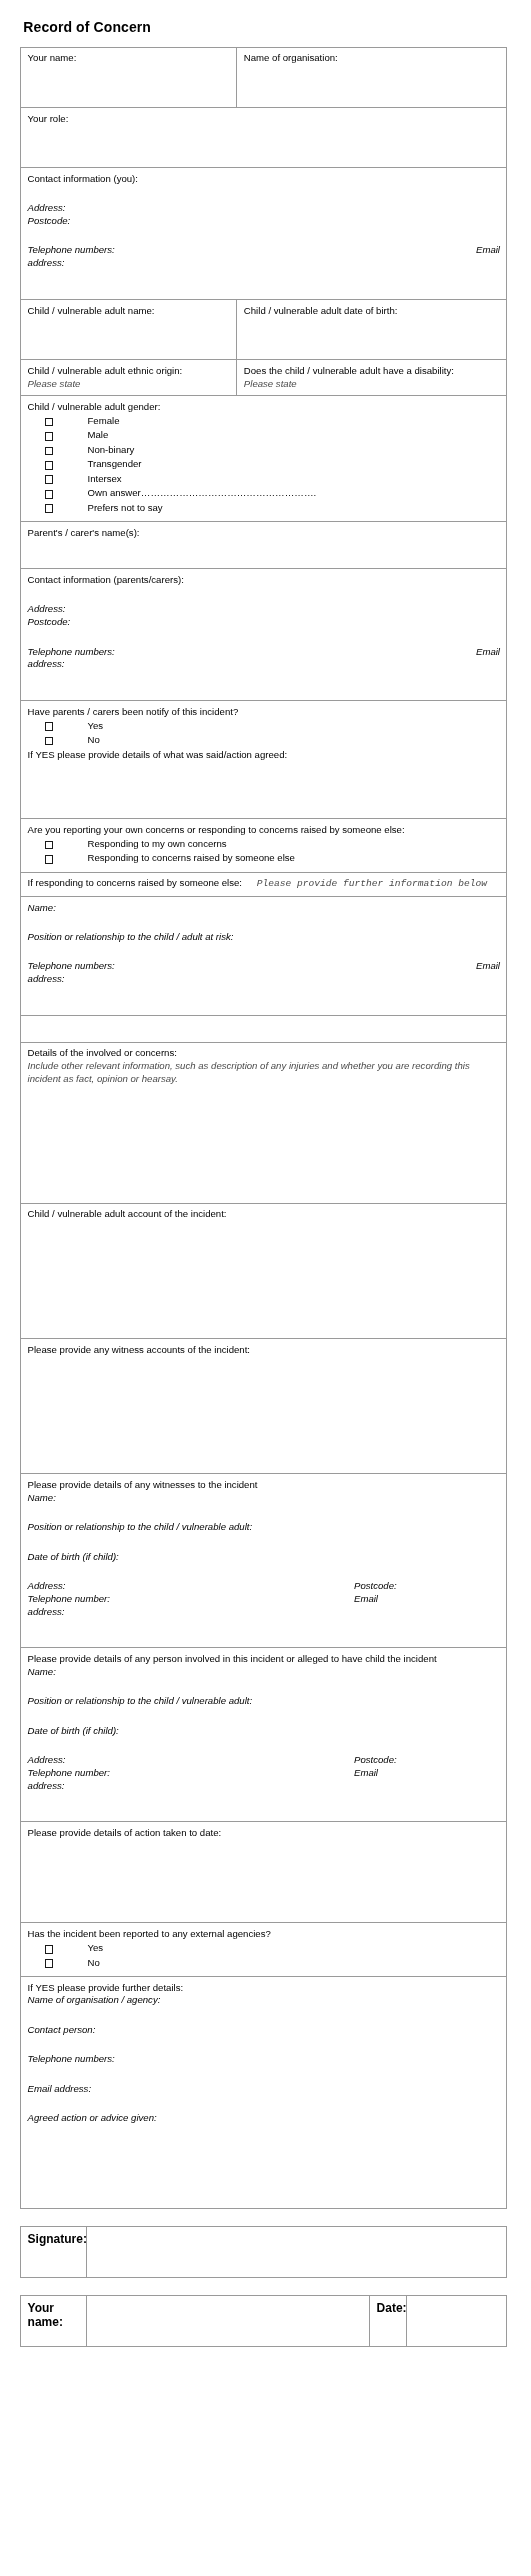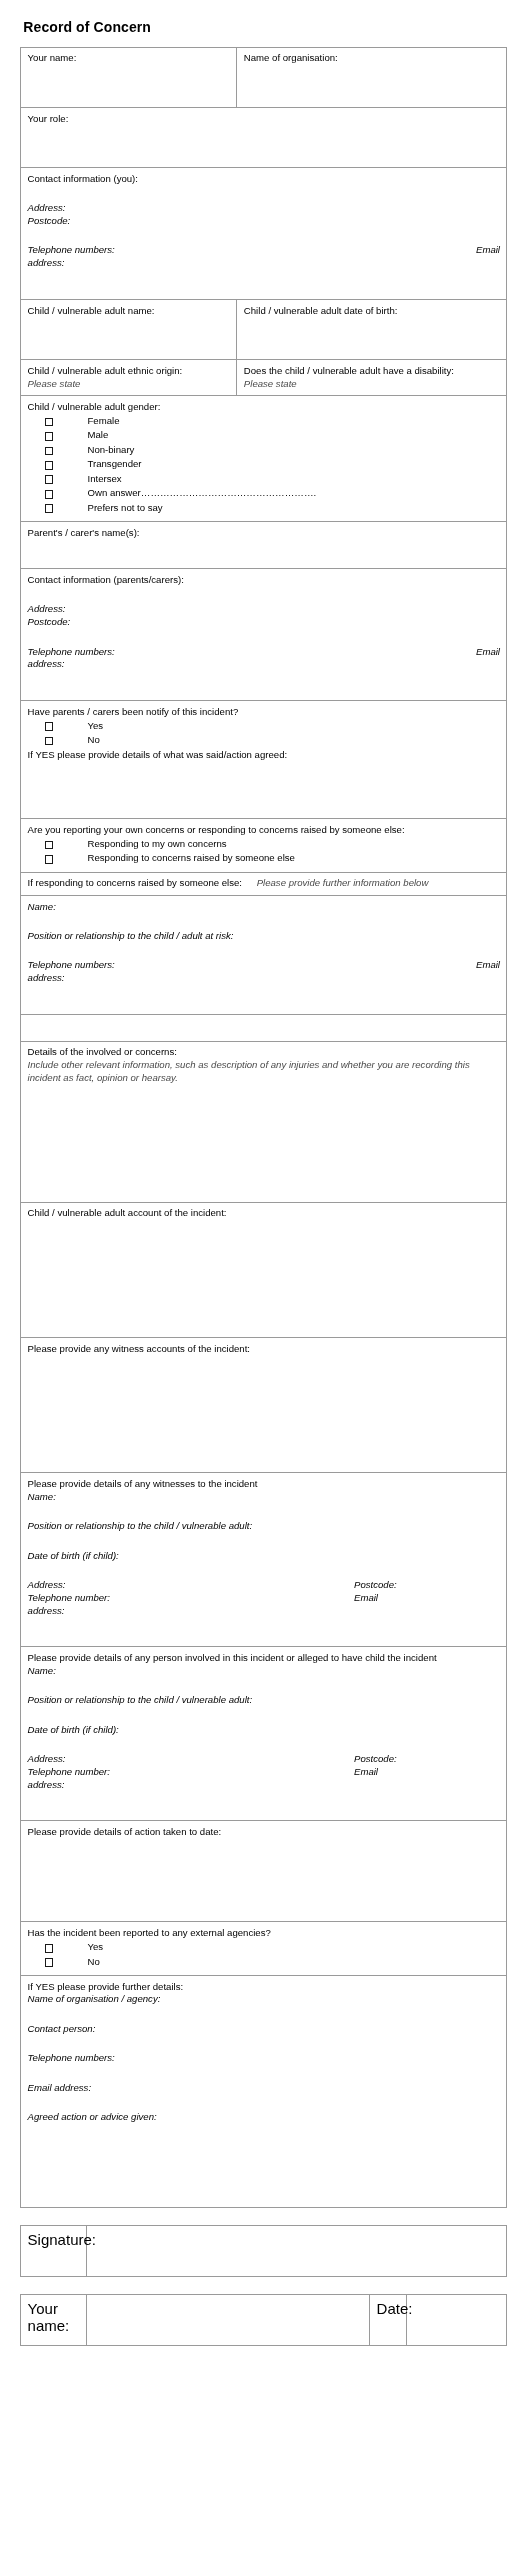--- a/index.html
+++ b/index.html
@@ -84,35 +84,36 @@
   .row2-wp {
     display: flex;
     justify-content: space-between;
     align-items: flex-start;
   }
   .row2-wp .right { width: 146px; }
 
   .inline-note {
     display: inline;
     margin-left: 12px;
+    font-family: Liberation Mono, monospace;
   }
 
   
   table.sigtable {
     width: 100%;
     border-collapse: collapse;
     table-layout: fixed;
     margin-top: 17.3px;
   }
   table.sigtable td {
     border: 0.7px solid #9a9a9a;
     vertical-align: top;
     padding: 5.3px 6.6px;
-    font-size: 15px;
-    font-weight: normal;
+    font-size: 12px;
+    font-weight: bold;
     height: 39px;
   }
   td.sig-label { width: 66px; }
   td.name-label { width: 66px; }
   td.date-label { width: 37px; }
   td.blankcell { font-weight: normal; }
   .dots { letter-spacing: 0px; }
 </style>
 </head>
 <body>

